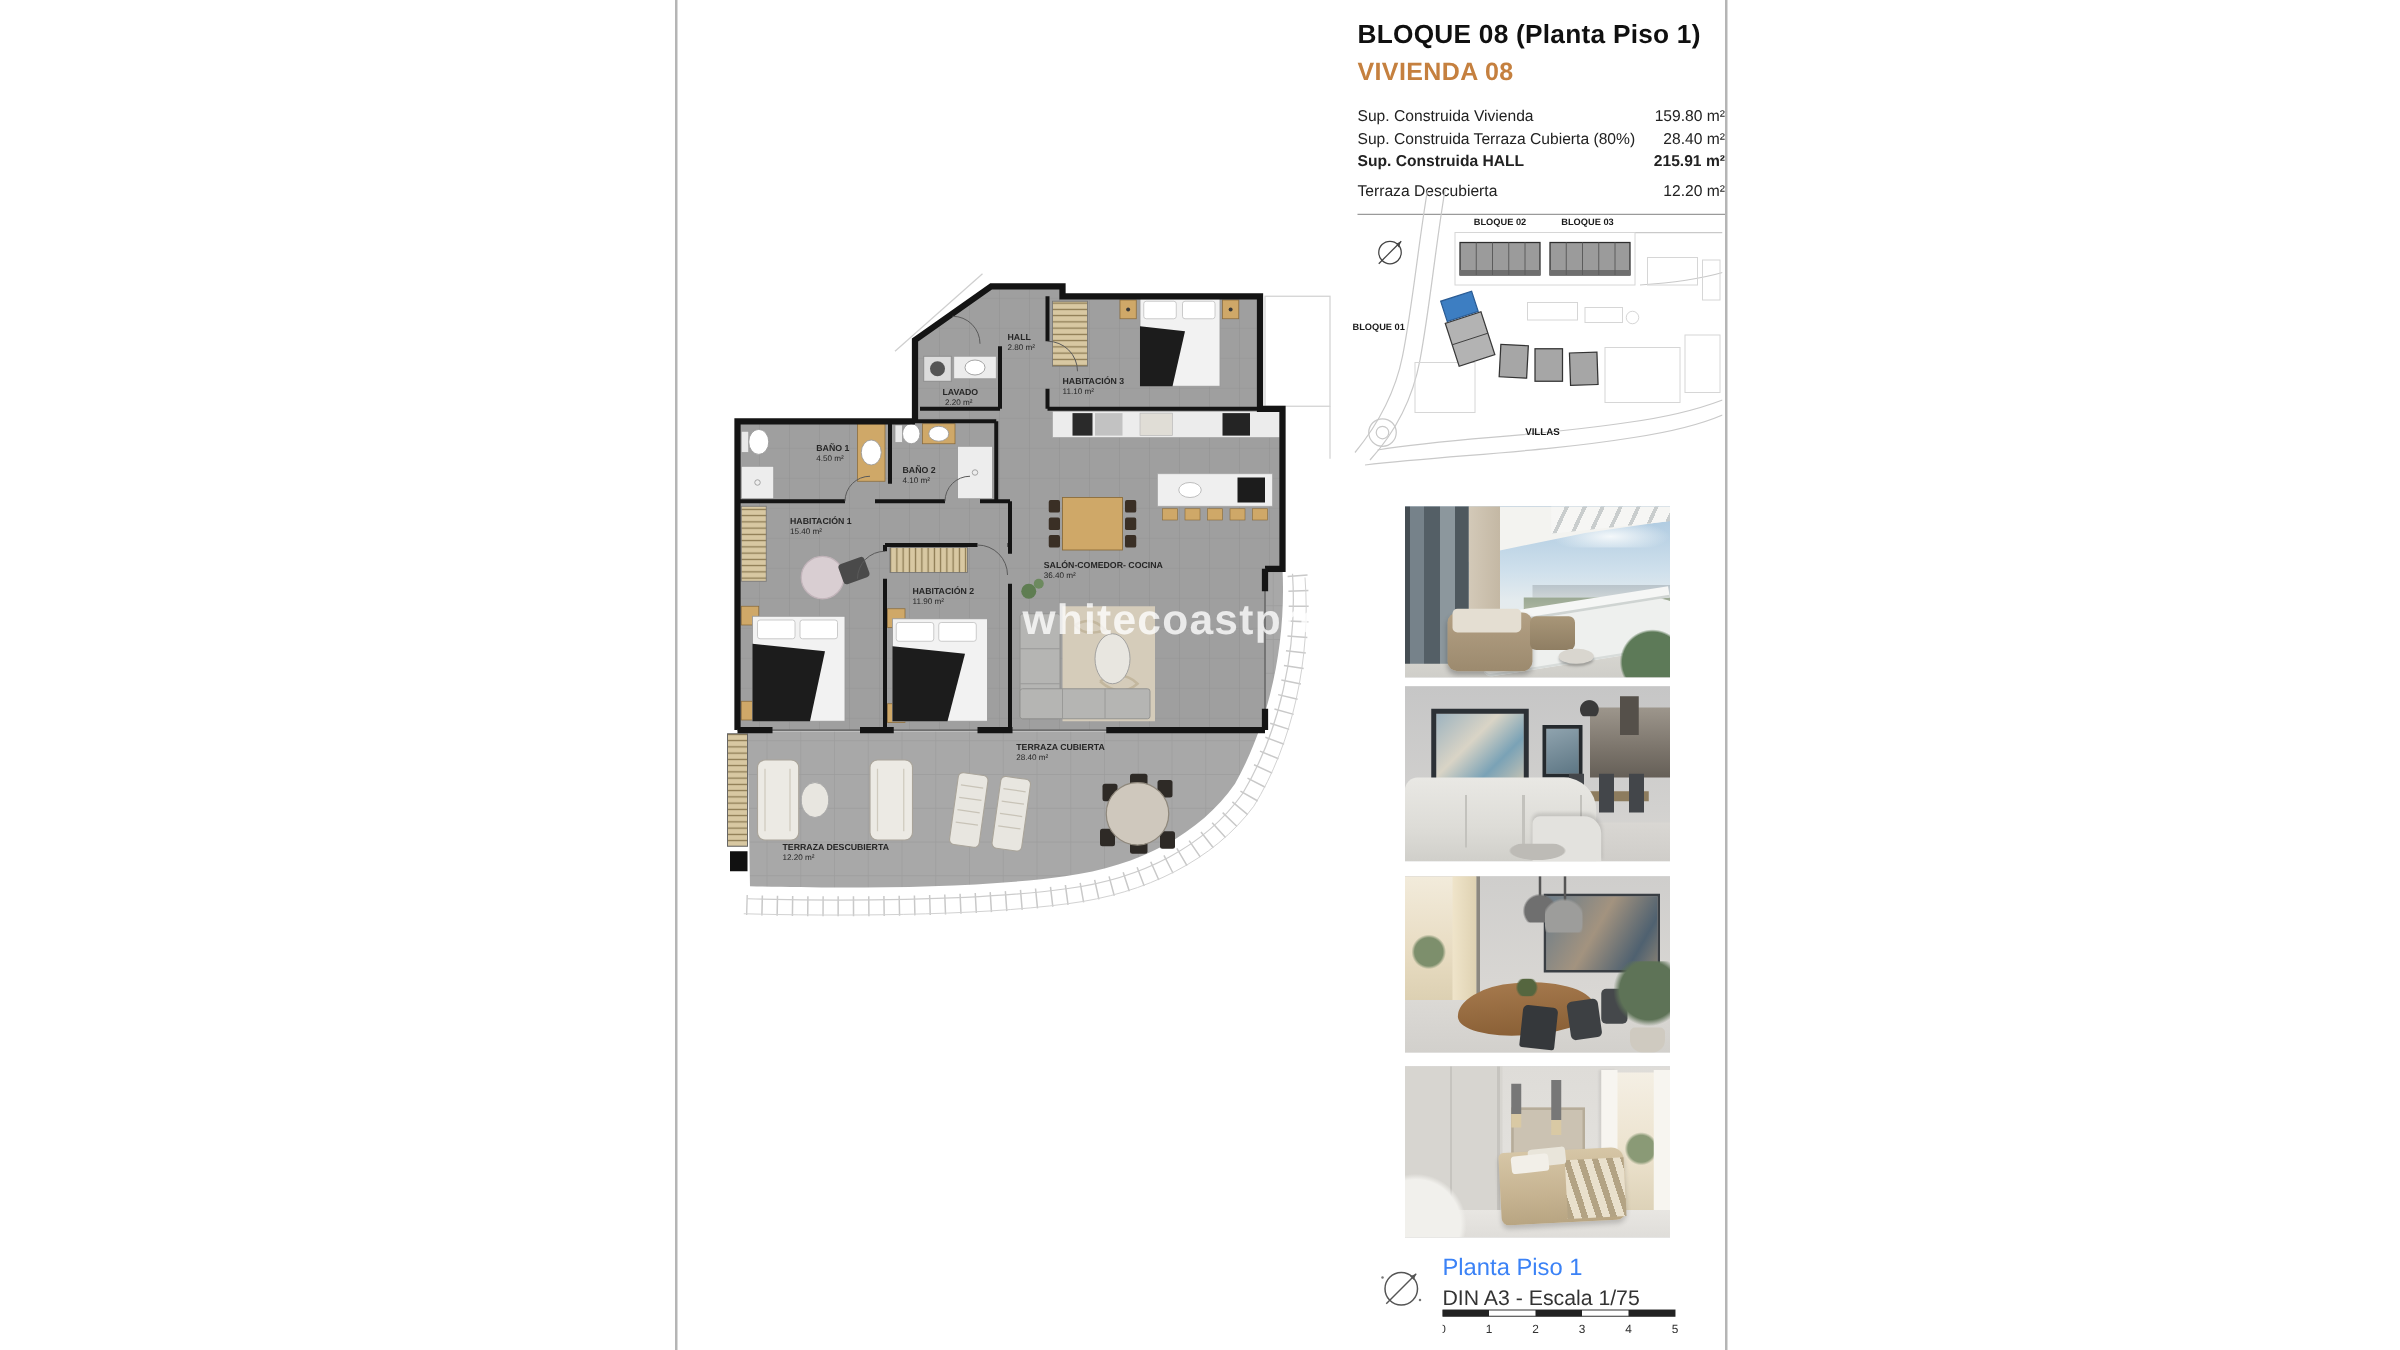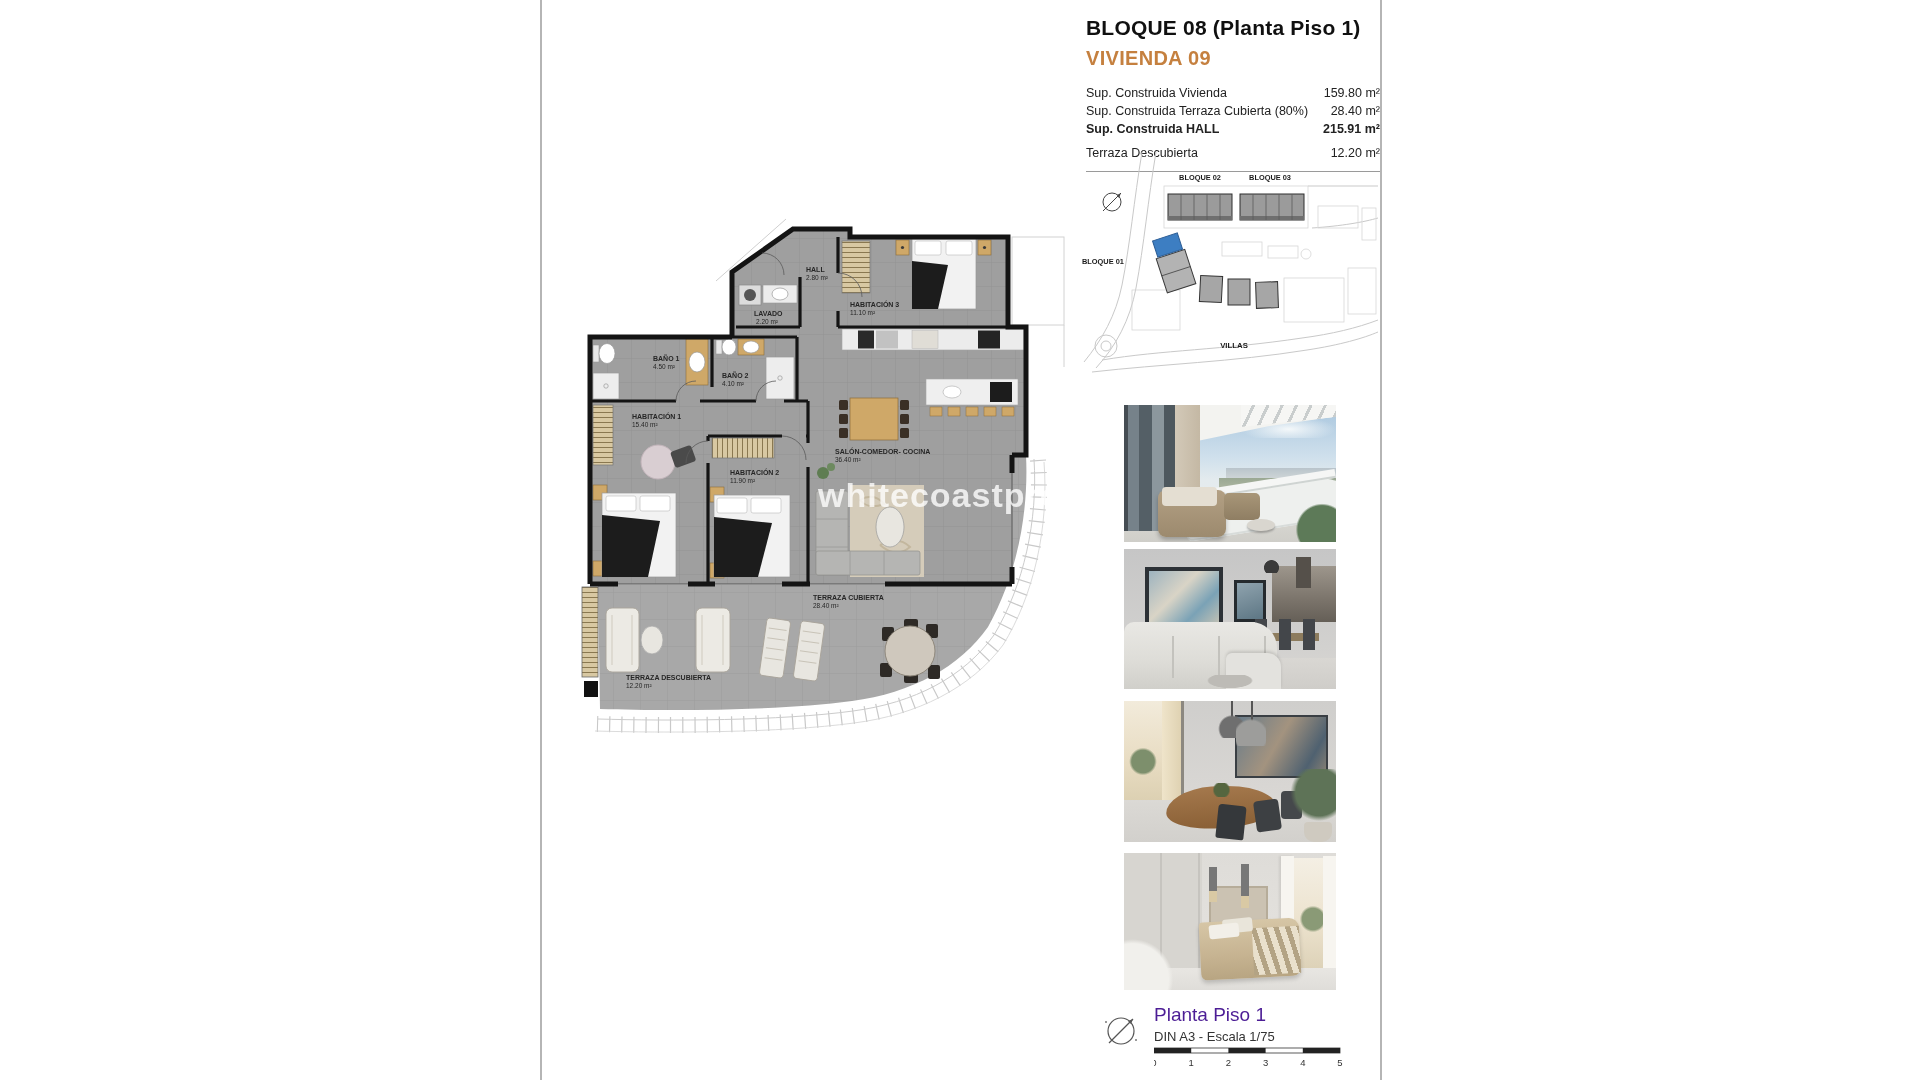--- a/index.html
+++ b/index.html
@@ -90,32 +90,32 @@
   .p4-green{top:34%;right:3%;width:16%;height:28%;background:radial-gradient(circle,#8a9a76 0 42%,rgba(0,0,0,0) 52%);}
   .p4-curtL{top:2%;right:20%;width:6%;height:84%;background:#f7f5f0;box-shadow:-2px 0 2px rgba(0,0,0,.08);}
   .p4-curtR{top:2%;right:0;width:6%;height:84%;background:#f7f5f0;}
   .p4-floor{bottom:0;left:0;width:100%;height:16%;background:linear-gradient(180deg,#e8e6e2,#dfddd9);}
   .p4-bed{bottom:9%;left:36%;width:47%;height:42%;background:linear-gradient(180deg,#d6c6a6 0%,#c6b391 60%,#b8a582 100%);border-radius:4px 10px 8px 6px;transform:rotate(-3deg);box-shadow:0 3px 4px rgba(0,0,0,.18);}
   .p4-throw{bottom:12%;left:61%;width:22%;height:34%;background:repeating-linear-gradient(75deg,#b3a384 0 5px,#e9e0cc 5px 11px);transform:rotate(-3deg);}
   .p4-pill{bottom:38%;left:40%;width:14%;height:10%;background:#f2efe8;border-radius:3px;transform:rotate(-6deg);box-shadow:14px -4px 0 #e9e5da;}
   .p4-fore{bottom:0;left:-6%;width:34%;height:38%;background:radial-gradient(circle at 30% 80%,#f1f0ec 0 55%,rgba(0,0,0,0) 62%);}
 
   
-  .footer-title{position:absolute;left:1154px;top:1004px;font-size:19px;font-weight:500;color:#4c1d95;}
-  .footer-note{position:absolute;left:1154px;top:1029px;font-size:13px;color:#333;}
+  .footer-title{position:absolute;left:1154px;top:1004px;font-size:19px;font-weight:500;color:#3b82f6;}
+  .footer-note{position:absolute;left:1154px;top:1029px;font-size:17px;color:#333;}
 </style>
 </head>
 <body>
 
 <div class="page-rule" style="left:540px;"></div>
 <div class="page-rule" style="left:1380px;"></div>
 
 <div class="hdr">
   <div class="hdr-title">BLOQUE 08  (Planta Piso 1)</div>
-  <div class="hdr-sub" style="color:#c5803f;">VIVIENDA 09</div>
+  <div class="hdr-sub" style="color:#c5803f;">VIVIENDA 08</div>
   <div class="area-tbl">
     <div class="area-row">
       <span>Sup. Construida Vivienda</span>
       <span>159.80 m²</span>
     </div>
     <div class="area-row">
       <span>Sup. Construida Terraza Cubierta (80%)</span>
       <span>28.40 m²</span>
     </div>
     <div class="area-row bold">

